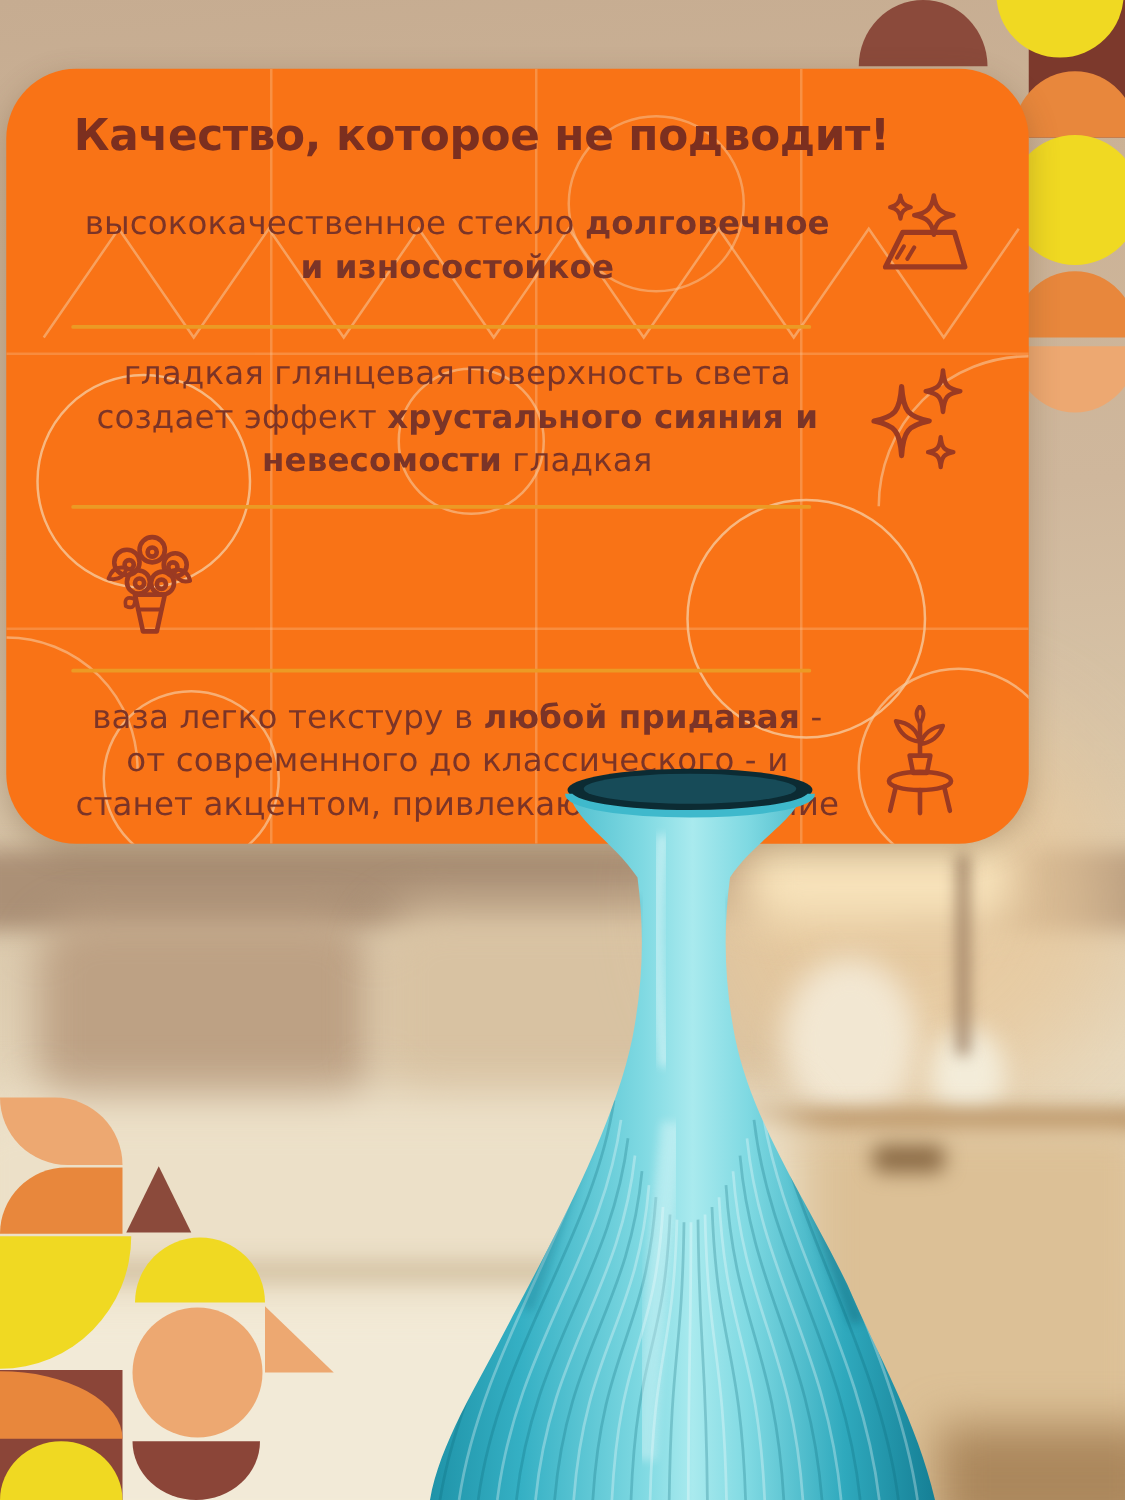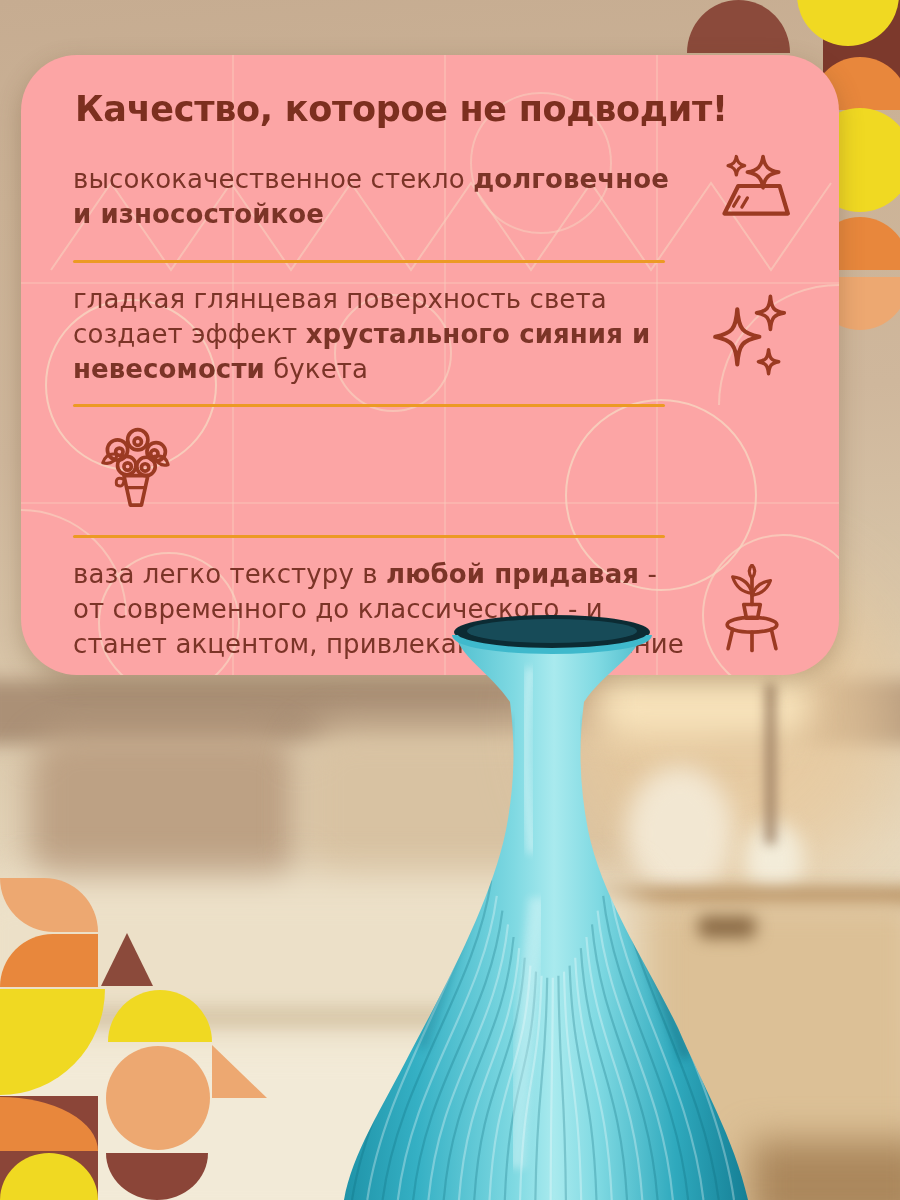--- a/index.html
+++ b/index.html
@@ -44,28 +44,28 @@
   .d-quarter-yel{left:0;top:989px;width:105px;height:106px;border-radius:0 0 100% 0;}
   .d-dome-yel-sm{left:108px;top:990px;width:104px;height:52px;}
   .d-circ-peach{left:106px;top:1046px;width:104px;height:104px;border-radius:50%;}
   .d-sq-brown{left:0;top:1096px;width:98px;height:104px;}
   .d-quarter-org{left:0;top:1097px;width:98px;height:54px;border-radius:0 100% 0 0;}
   .d-dome-yel-bot{left:0;top:1153px;width:98px;height:47px;}
   .d-bowl-brown-bot{left:106px;top:1153px;width:102px;height:47px;}
   .d-tri-peach{left:212px;top:1045px;width:0;height:0;border-bottom:53px solid transparent;
      border-right:55px solid transparent;background:none;}
   
-  .card{position:absolute;left:21px;top:55px;width:818px;height:620px;z-index:3;
-    background:#fca5a5;border-radius:56px;box-shadow:0 8px 24px rgba(100,70,40,.30);
+  .card{position:absolute;left:5px;top:55px;width:818px;height:620px;z-index:3;
+    background:#f97316;border-radius:56px;box-shadow:0 8px 24px rgba(100,70,40,.30);
     overflow:hidden;}
   .card-pattern{position:absolute;inset:0;opacity:.75;}
   .card-inner{position:relative;padding:20px 38px 0 52px;}
   .title{font-size:35px;font-weight:700;letter-spacing:-.3px;margin:14px 0 6px 2px;}
   .row{display:flex;align-items:center;}
-  .row p{width:628px;margin:0;font-size:26px;line-height:35px;letter-spacing:.1px;}
+  .row p{width:628px;margin:0;font-size:26px;line-height:35px;letter-spacing:.1px;text-align:center;}
   .row p b{font-weight:700;}
   .icon-box{width:100px;margin-left:12px;display:flex;justify-content:center;align-items:center;}
   .icon-box svg{width:92px;height:92px;}
   .divider{height:3px;width:592px;border-radius:2px;margin:17px 0 19px 0;}
   .r1{margin-top:22px;}
   
   .vase{position:absolute;left:330px;top:598px;width:430px;height:602px;z-index:4;}
 </style>
 </head>
 <body>
@@ -141,21 +141,21 @@
             <path d="M30,60 L36,50" stroke-width="3.5"></path>
             <path d="M39,61 L45,51" stroke-width="3.5"></path>
             <path d="M62,6 C63.5,17 68,21 79,23 C68,25 63.5,29 62,40 C60.5,29 56,25 45,23 C56,21 60.5,17 62,6 Z" stroke-width="4"></path>
             <path d="M33,6 C33.8,12 36,14.5 42,16 C36,17.5 33.8,20 33,26 C32.2,20 30,17.5 24,16 C30,14.5 32.2,12 33,6 Z" stroke-width="3.6"></path>
           </svg>
         </div>
       </div>
       <div class="divider" style="background:#EC9A24"></div>
 
       <div class="row" style="color:#7B3427">
-        <p><span>гладкая глянцевая поверхность света создает эффект </span><b>хрустального сияния и невесомости</b><span> букета</span></p>
+        <p><span>гладкая глянцевая поверхность света создает эффект </span><b>хрустального сияния и невесомости</b><span> гладкая</span></p>
         <div class="icon-box">
           <svg viewBox="0 0 100 100" fill="none" stroke="#9B3A22" stroke-width="4.5" stroke-linecap="round" stroke-linejoin="round">
             <path d="M34,22 C35.5,44 40,48 58,52 C40,56 35.5,60 34,82 C32.5,60 28,56 10,52 C28,48 32.5,44 34,22 Z"></path>
             <path d="M70,8 C71,21 74,24 85,26 C74,28 71,31 70,44 C69,31 66,28 55,26 C66,24 69,21 70,8 Z" stroke-width="4"></path>
             <path d="M68,66 C68.8,75 71,77.5 79,79 C71,80.5 68.8,83 68,92 C67.2,83 65,80.5 57,79 C65,77.5 67.2,75 68,66 Z" stroke-width="3.8"></path>
           </svg>
         </div>
       </div>
       <div class="divider" style="background:#EC9A24"></div>
 

